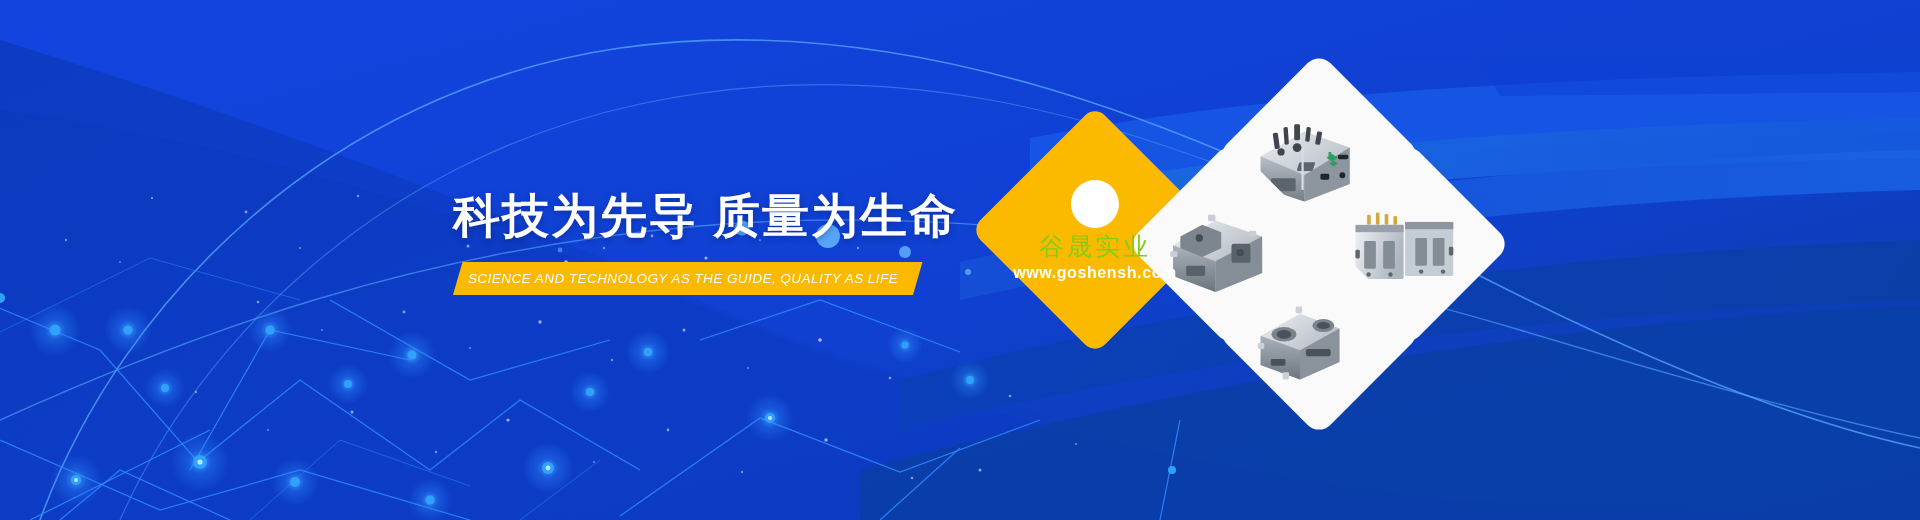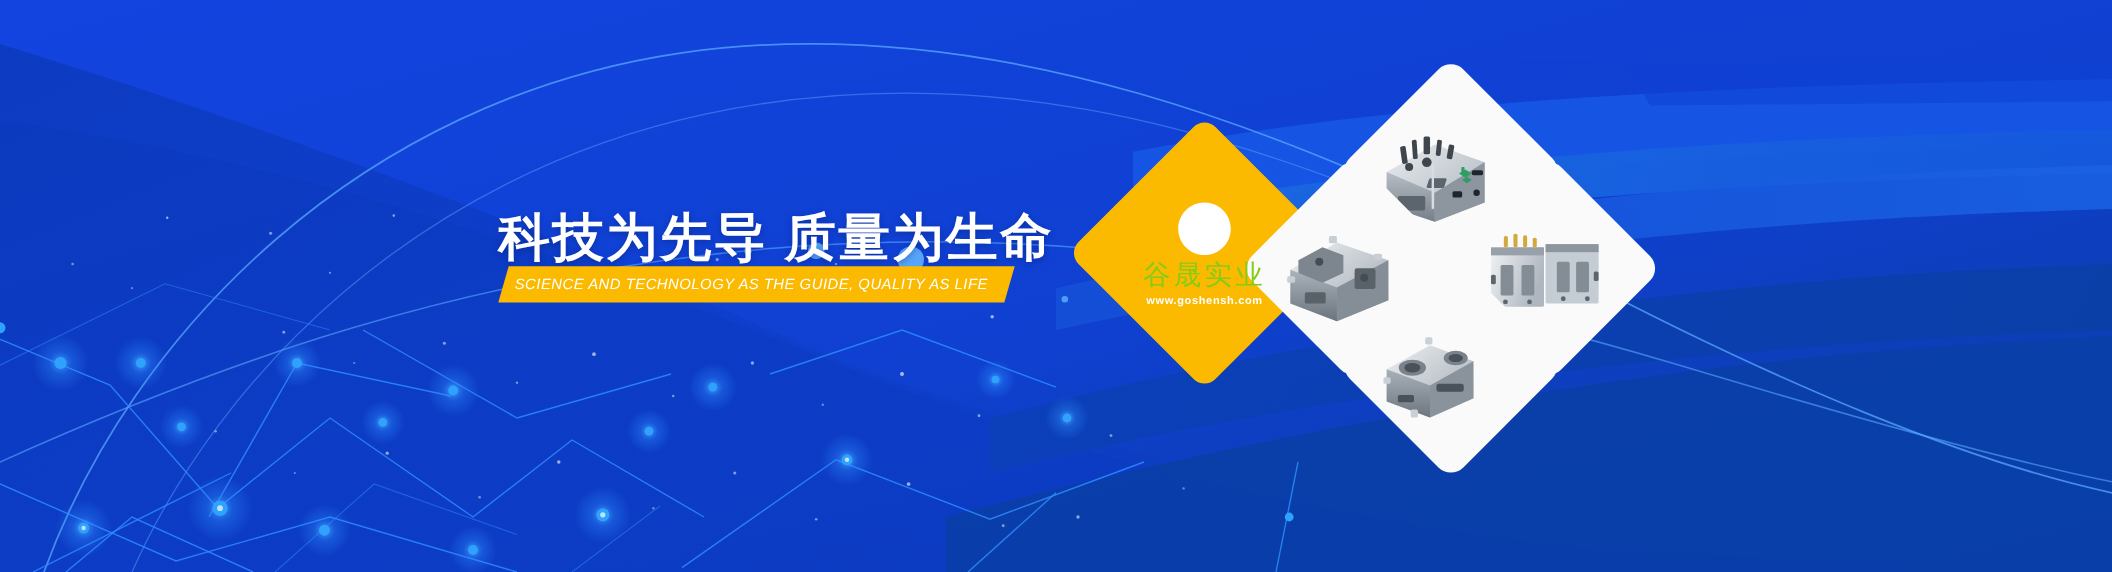--- a/index.html
+++ b/index.html
@@ -30,20 +30,21 @@
     font-weight:700;
     font-size:47px;
     line-height:1.1;
     letter-spacing:2px;
     color:#ffffff;
     white-space:nowrap;
     text-shadow:0 2px 6px rgba(0,20,80,.35);
   }
   .sub-wrap{
     position:relative;
+    margin-top:20px;
     height:16px;
     width:460px;
   }
   .sub-band{
     position:absolute;
     left:0; top:0;
     width:460px; height:33px;
     background:#FBBA00;
     transform:skewX(-16deg);
     transform-origin:left bottom;
@@ -86,21 +87,21 @@
   .logo-name{
     font-size:25px;
     font-weight:400;
     color:#84cc16;
     letter-spacing:3px;
     line-height:1;
     white-space:nowrap;
   }
   .logo-url{
     margin-top:5px;
-    font-size:10px;
+    font-size:16px;
     font-weight:700;
     color:#ffffff;
     letter-spacing:.6px;
     white-space:nowrap;
   }
 
   
   .pdiamond{
     position:absolute;
     background:#FAFAFA;

